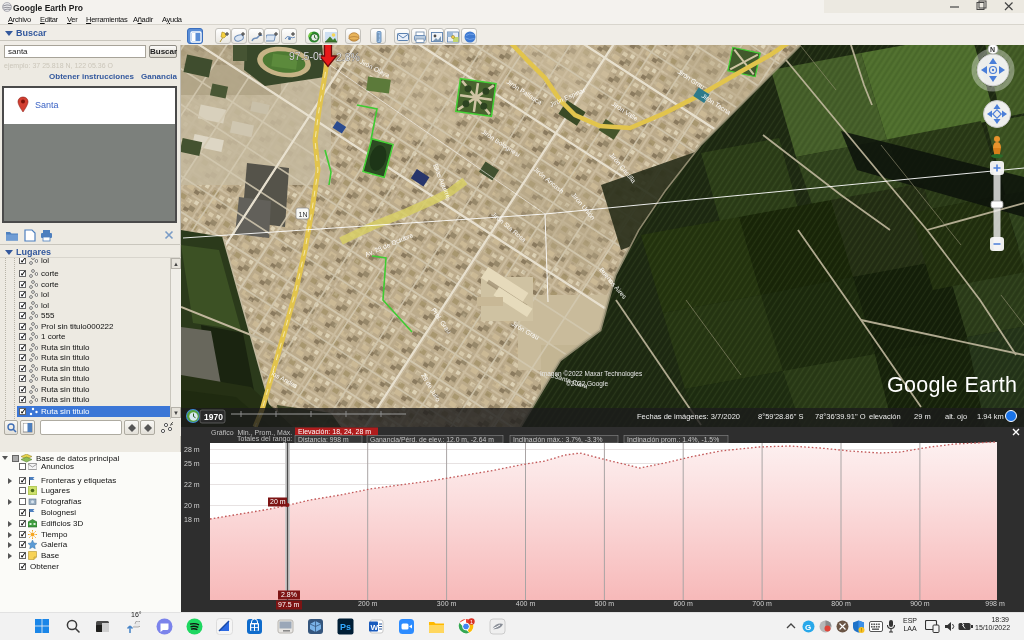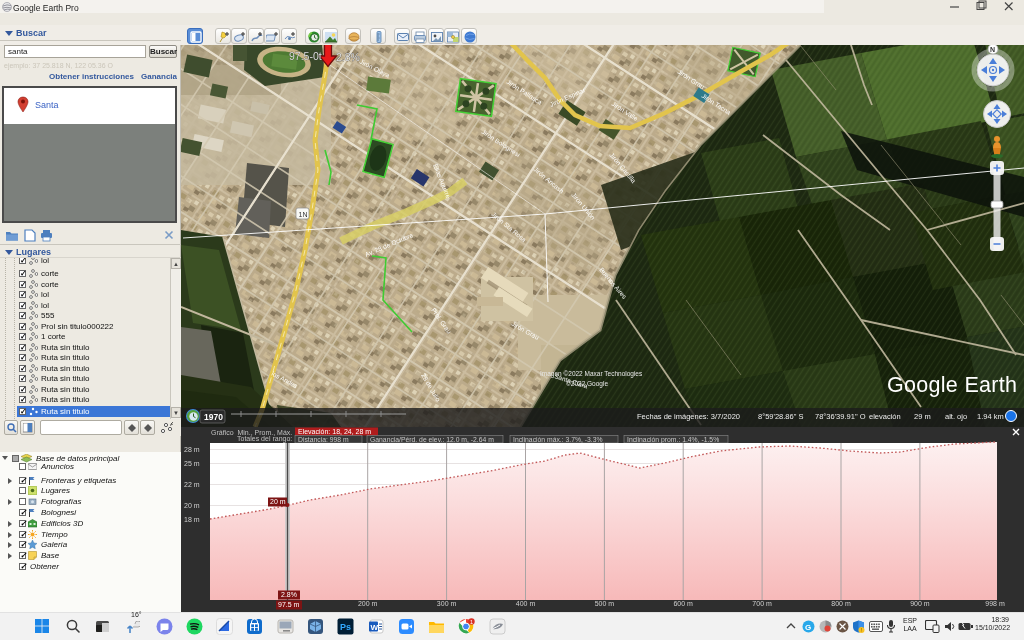--- a/index.html
+++ b/index.html
@@ -1,18 +1,18 @@
 <!DOCTYPE html>
 <html><head><meta charset="utf-8">
 <style>
 *{margin:0;padding:0;box-sizing:border-box;}
 html,body{width:1024px;height:640px;overflow:hidden;font-family:"Liberation Sans",sans-serif;}
 #app{position:absolute;left:0;top:0;width:1024px;height:640px;background:#ece9e1;}
 .abs{position:absolute;}
-#titlebar{left:0;top:0;width:824px;height:13px;background:#f4f2ee;}
+#titlebar{left:0;top:0;width:824px;height:13px;background:#f4f2ee;font-weight:bold;}
 #titletext{left:13px;top:2.5px;font-size:8.5px;color:#1c1c1c;}
 #menubar{left:0;top:13px;width:1024px;height:12px;background:#f4f2ee;border-bottom:1px solid #d8d5cd;}
 .mi{position:absolute;top:1.5px;font-size:7.5px;letter-spacing:-0.3px;color:#111;}
 .mi u{text-decoration:underline;}
 #band{left:0;top:25px;width:1024px;height:20px;background:#f0ede7;}
 #buscarhdr{left:0;top:0;width:181px;height:16px;border-bottom:1px solid #c9c6bd;}
 .phdr{font-size:9px;font-weight:bold;color:#33589d;}
 .tri{display:inline-block;width:0;height:0;border-left:4px solid transparent;border-right:4px solid transparent;border-top:5px solid #33589d;vertical-align:middle;margin-right:3px;}
 .tbtn{position:absolute;top:3px;width:16px;height:16px;border:1px solid #c4c2bc;border-radius:3px;background:linear-gradient(#ffffff,#e9e7e1);}
 .tbtn svg{position:absolute;left:1px;top:1px;}
@@ -33,21 +33,21 @@
 .check{position:absolute;left:0px;top:-2px;font-size:8px;color:#000;font-weight:bold;}
 .pathic{position:absolute;left:29px;top:1px;width:9px;height:9px;}
 #selrow{background:#3b76d6;}
 #selrow .lbl{color:#fff;}
 #pscroll{left:170px;top:213px;width:11px;height:161px;background:#f0eee8;border-left:1px solid #c9c6bd;}
 .sbtn{position:absolute;left:0px;width:10px;height:11px;background:#e6e3db;border:1px solid #b5b2aa;font-size:6px;color:#444;text-align:center;line-height:10px;}
 #pfooter{left:0;top:374px;width:181px;height:17px;background:#edeae2;}
 .fbtn{position:absolute;top:1px;height:15px;background:linear-gradient(#f9f8f5,#e3e0d8);border:1px solid #aeaba1;border-radius:2px;}
 #capashdr{left:0;top:392px;width:181px;height:15px;border-top:1px solid #c9c6bd;background:#edeae2;}
 #layers{left:0;top:407px;width:181px;height:160px;background:#fbfbf8;}
-.lrow{position:absolute;left:0;width:181px;height:11px;font-size:8px;color:#111;font-style:italic;}
+.lrow{position:absolute;left:0;width:181px;height:11px;font-size:8px;color:#111;}
 .lrow .cb{position:absolute;left:19px;top:2px;width:7px;height:7px;background:#fff;border:1px solid #666;}
 .lrow .lbl{position:absolute;left:41px;top:1px;}
 .lrow .ric{position:absolute;left:28px;top:1px;width:9px;height:9px;}
 .exp{position:absolute;left:8px;top:3px;width:0;height:0;border-top:3px solid transparent;border-bottom:3px solid transparent;border-left:4px solid #555;}
 #profile{left:181px;top:427px;width:843px;height:185px;background:#2e2e2e;}
 #taskbar{left:0;top:612px;width:1024px;height:28px;background:#f2f2f2;border-top:1px solid #e2e2e2;}
 .traytxt{position:absolute;font-size:7px;color:#222;line-height:1.2;}
 </style></head>
 <body>
 <div id="app">
@@ -56,20 +56,28 @@
         <circle cx="5" cy="5" r="4.5" fill="#e8e8ea" stroke="#9a9aa2" stroke-width=".7"></circle>
         <path d="M1 4 Q5 2 9 3.5 M1 6 Q5 4.5 9 6 M2 8 Q5 6.5 8.6 7.5" stroke="#7b7b85" stroke-width=".8" fill="none"></path>
       </svg>
     <div class="abs" id="titletext">Google Earth Pro</div>
     <svg class="abs" style="left:944px;top:0px" width="80" height="13" viewBox="0 0 80 13">
         <path d="M6 7 h9" stroke="#444" stroke-width="1.2"></path>
         <rect x="33" y="2.5" width="7" height="7" fill="none" stroke="#444" stroke-width="1"></rect>
         <rect x="35" y="1" width="7" height="7" fill="none" stroke="#444" stroke-width="1"></rect>
         <path d="M61 2.5 l7.5 7.5 M68.5 2.5 l-7.5 7.5" stroke="#444" stroke-width="1.2"></path>
       </svg>
+  </div>
+  <div class="abs" id="menubar">
+    <div class="mi" style="left:8px"><u>A</u>rchivo</div>
+    <div class="mi" style="left:40px"><u>E</u>ditar</div>
+    <div class="mi" style="left:67px"><u>V</u>er</div>
+    <div class="mi" style="left:86px"><u>H</u>erramientas</div>
+    <div class="mi" style="left:133px">A<u>ñ</u>adir</div>
+    <div class="mi" style="left:162px">A<u>y</u>uda</div>
   </div>
   <div class="abs" id="band">
     <div class="abs" id="buscarhdr">
         <div class="phdr" style="position:absolute;left:5px;top:3px"><span class="tri"></span>Buscar</div>
       </div>
     <div class="tbtn" style="left:187px;background:#5b8ed6;border-color:#3a6ebd">
         <svg width="14" height="14" viewBox="0 0 14 14">
           <rect x="2" y="2" width="10" height="10" rx="1" fill="none" stroke="#fff" stroke-width="1.3"></rect>
           <rect x="3" y="3" width="3.5" height="8" fill="#fff"></rect>
         </svg>

